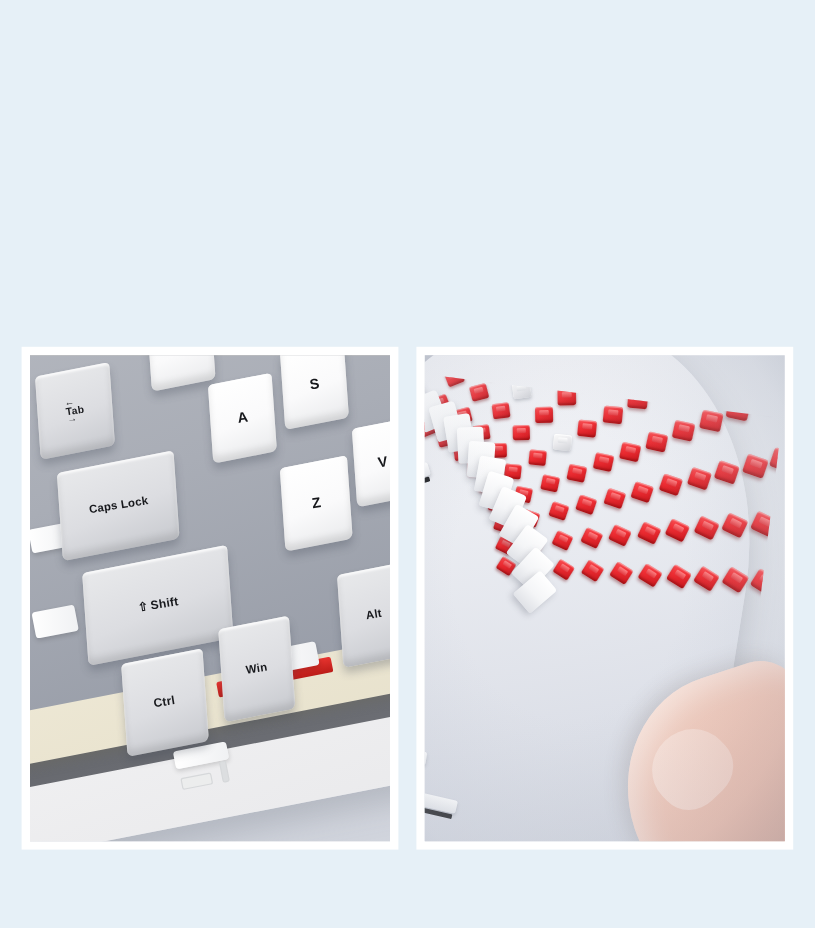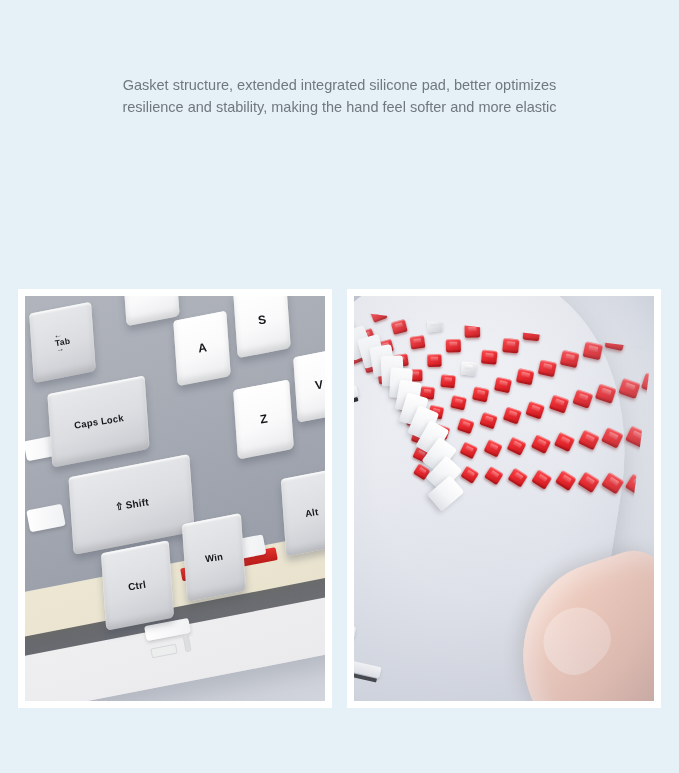--- a/index.html
+++ b/index.html
@@ -339,21 +339,20 @@
                 rgba(190,196,208,0.30) 82%,
                 rgba(170,177,190,0.45) 100%);
   }
 </style>
 </head>
 <body>
 
 <div class="page">
 
   <div class="header">
-    <p class="subhead">Gasket structure, extended integrated silicone pad, better optimizes resilience and stability, making the hand feel softer and more elastic</p>
   </div>
 
   <div class="photo-row">
 
     <div class="photo-frame">
       <div class="photo-inner kb-photo">
 
         <div class="kb-desk"></div>
         <div class="kb-case"></div>
         <div class="kb-tray"></div>

